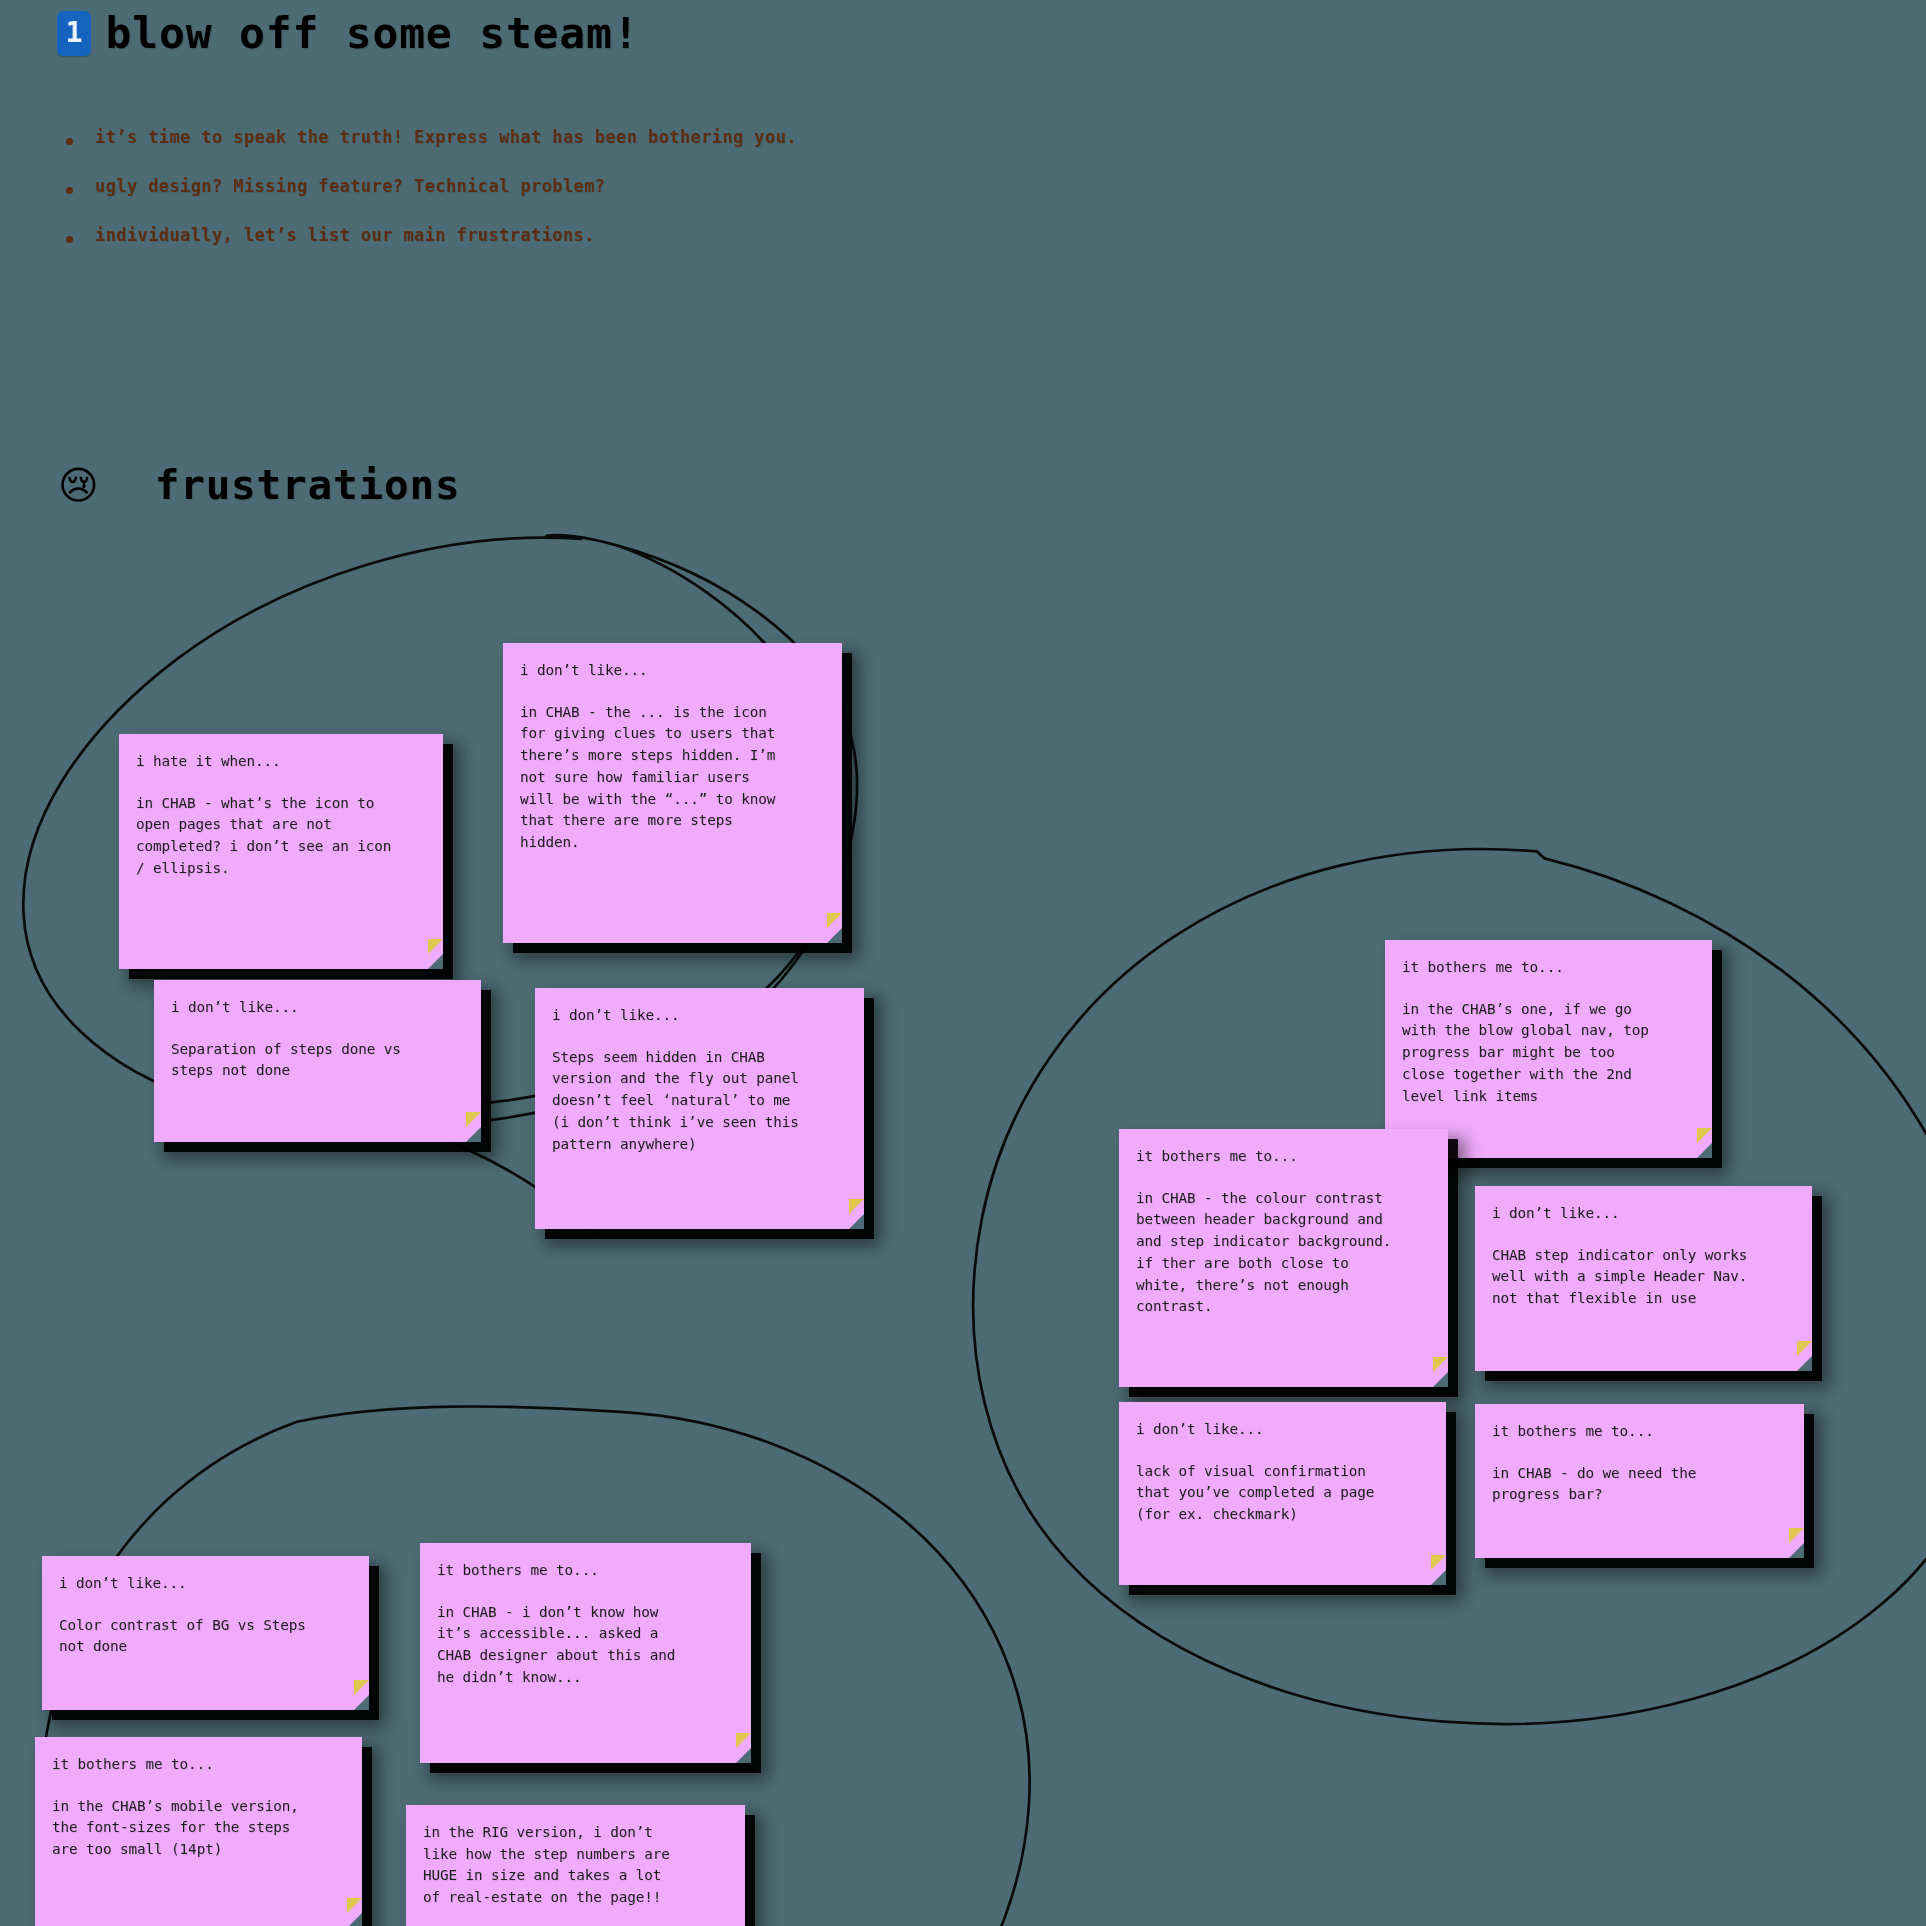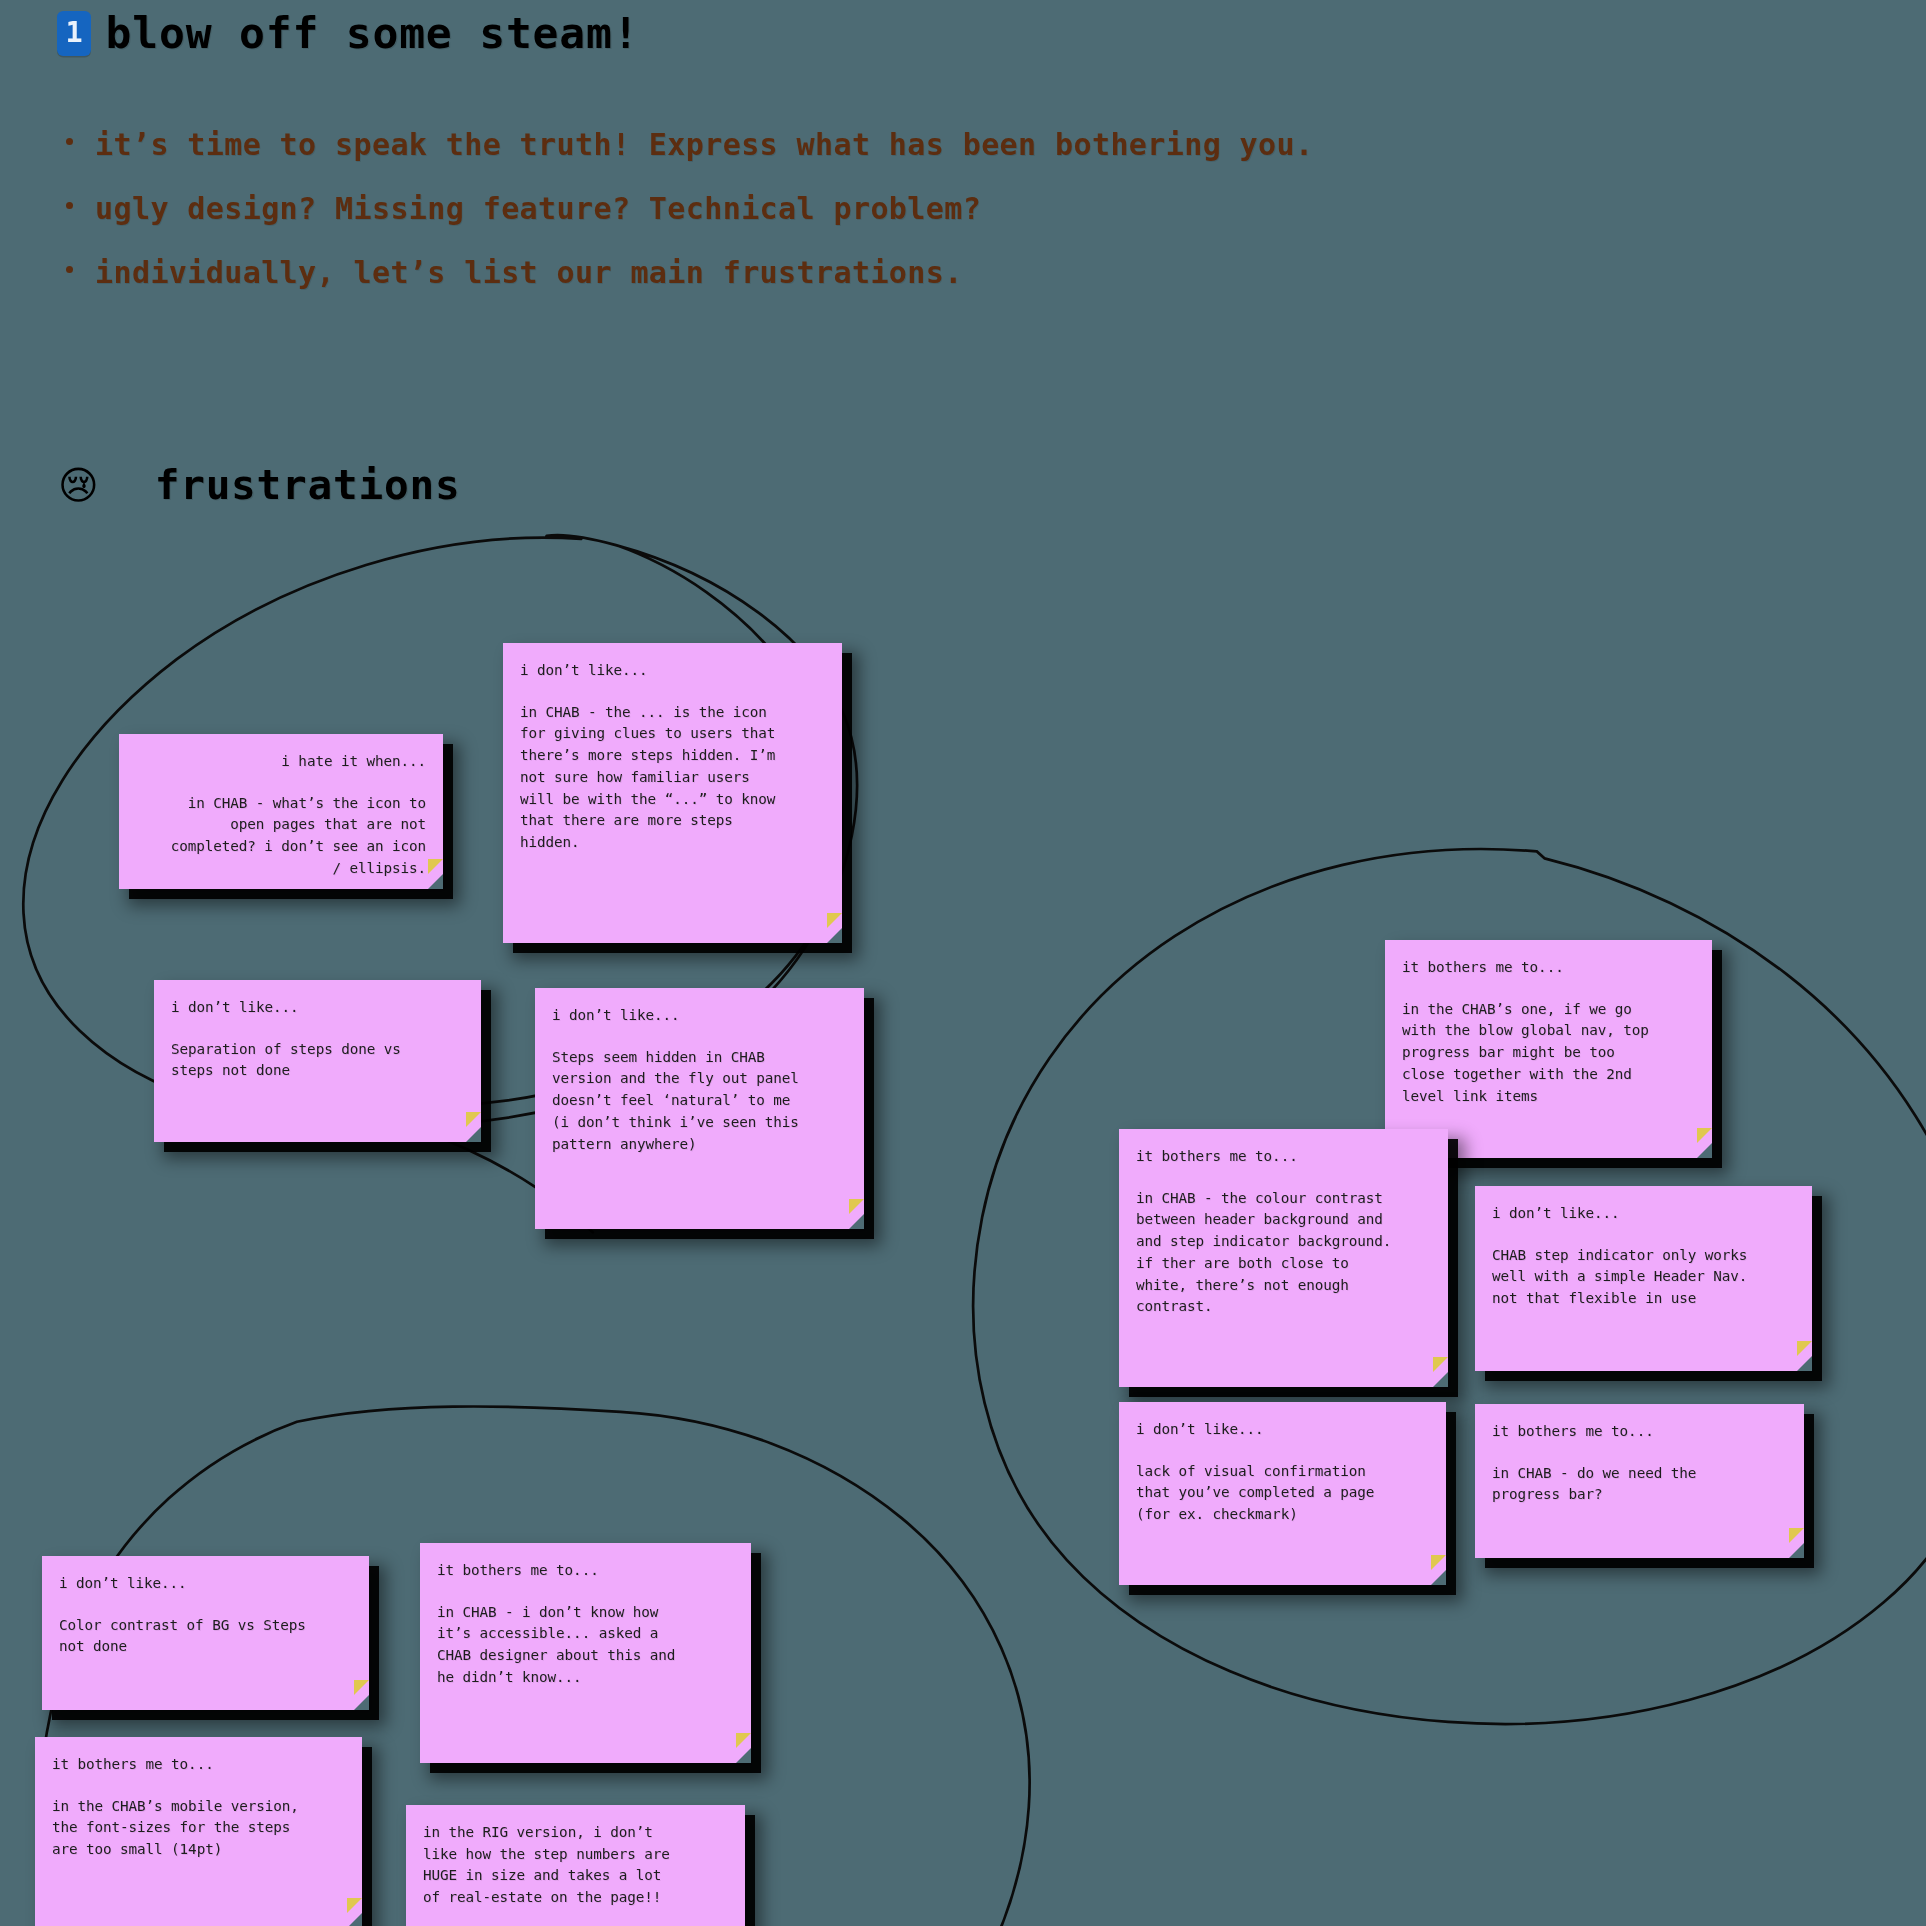--- a/index.html
+++ b/index.html
@@ -52,21 +52,21 @@
     left:58px;
     top:127px;
     list-style:none;
     margin:0;padding:0;
   }
   .bullets li{
     position:relative;
     color:#5c2d10;
     font-family:"DejaVu Sans Mono", monospace;
     font-weight:700;
-    font-size:30px;
+    font-size:17px;
     letter-spacing:0.4px;
     padding-left:37px;
     margin-bottom:29px;
     white-space:nowrap;
     text-shadow:0.8px 0.8px 0 rgba(0,0,0,.10);
   }
   .bullets li:before{
     content:"";
     position:absolute;
     left:7.7px;top:10.8px;
@@ -197,21 +197,21 @@
                C100 1640 250 1880 470 2030
                C700 2190 1010 2240 1320 2200
                C1640 2158 1950 2020 2180 1810
                C2410 1600 2560 1320 2580 1030
                C2600 740 2480 470 2250 280
                C2050 115 1790 20 1520 4
                C1230 -14 930 -22 680 30 Z"></path>
     </svg>
   </div>
 
-  <div class="note" style="left:119px;top:734px;width:324px;height:155px;text-align:right;">
+  <div class="note" style="left:119px;top:734px;width:324px;height:235px;">
     <p class="note-head">i hate it when...</p>
     <p class="note-body">in CHAB - what’s the icon to
 open pages that are not
 completed? i don’t see an icon
 / ellipsis.</p>
     <span class="fold"></span>
   </div>
 
   <div class="note" style="left:503px;top:643px;width:339px;height:300px;">
     <p class="note-head">i don’t like...</p>

